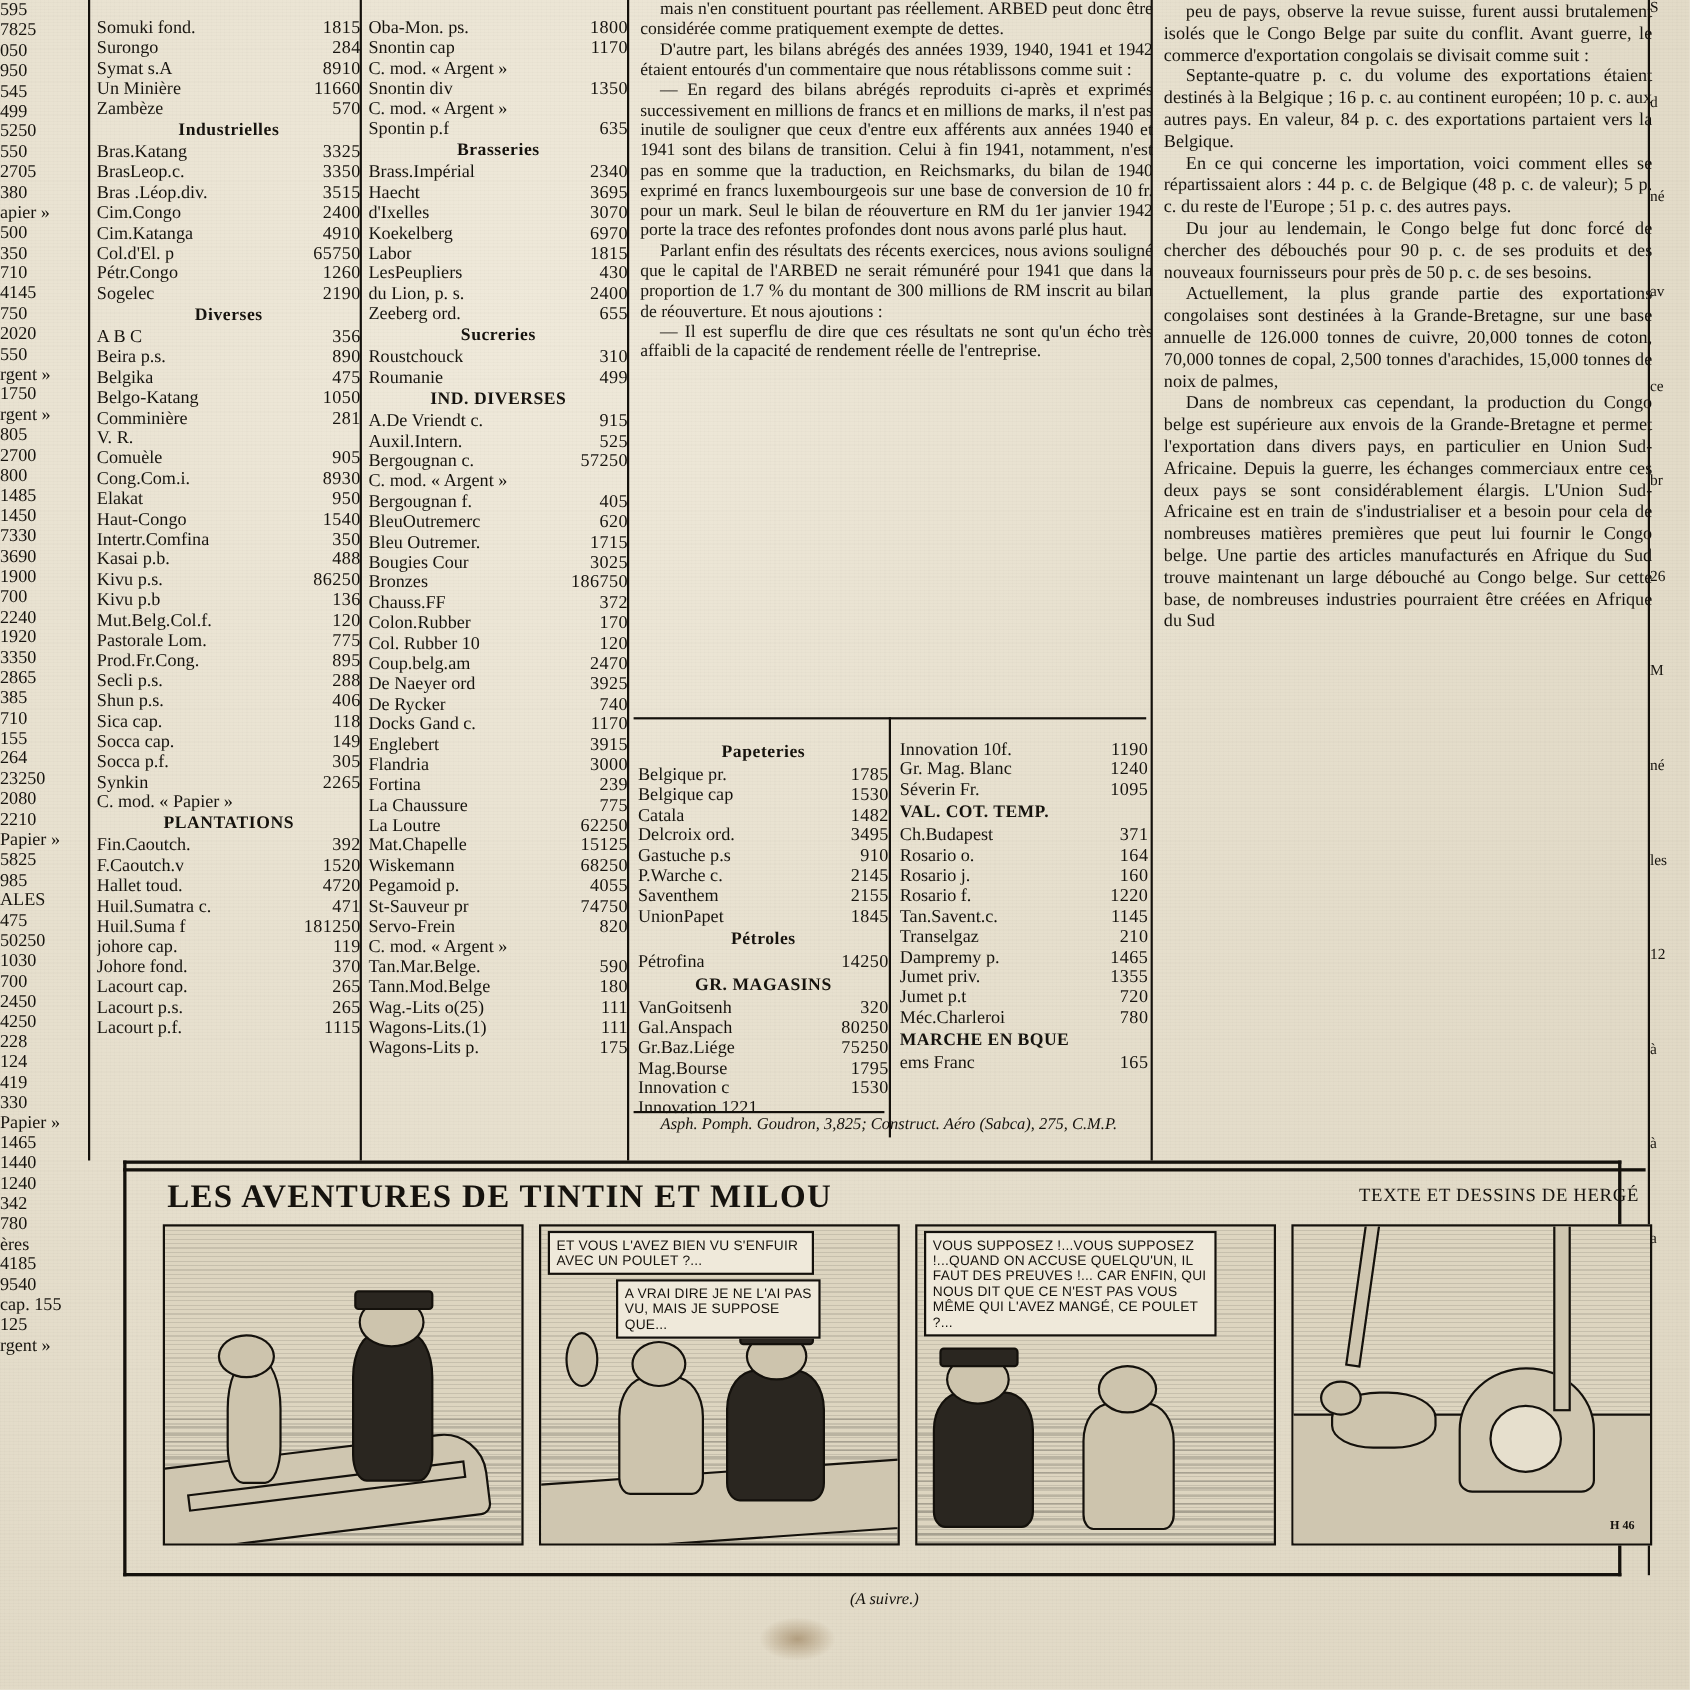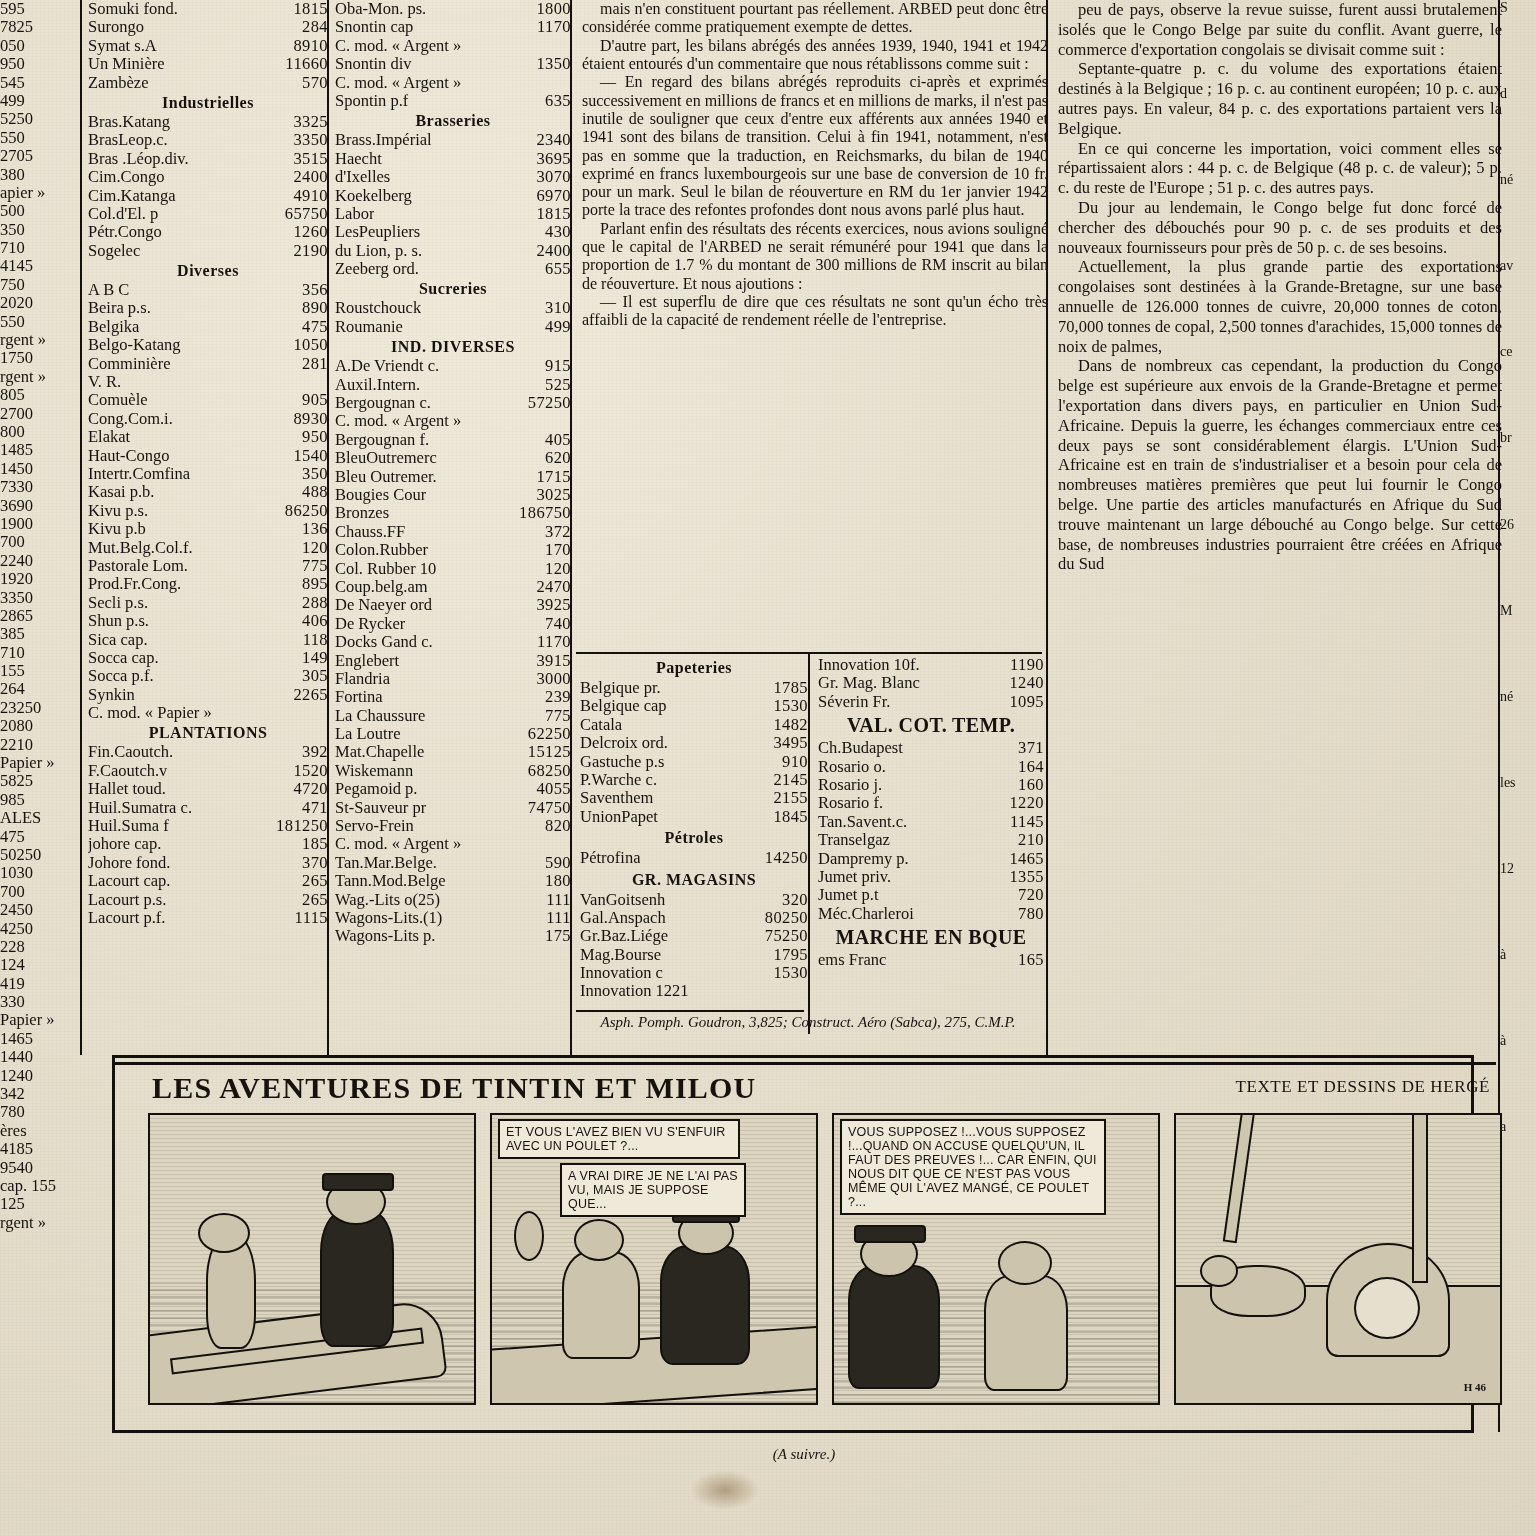--- a/index.html
+++ b/index.html
@@ -31,21 +31,21 @@
     pointer-events:none;
   }
   .col{
     position:absolute;top:0;
     font-size:15.5px;line-height:1.0;
   }
   .rule{
     position:absolute;background:#14110c;
   }
   
-  .qcol{padding:0 4px;}
+  .qcol{padding:16px 4px;}
   .qhead{
     text-align:center;font-weight:bold;letter-spacing:.5px;
     font-size:16px;margin:3px 4px 2px;
   }
   .qrow{
     display:flex;justify-content:space-between;
     font-size:16.5px;line-height:1.115;
     white-space:nowrap;
   }
   .qrow .nm{overflow:hidden;}
@@ -120,21 +120,21 @@
     position:absolute;left:0;top:0;width:78px;
     font-size:16.5px;line-height:1.115;text-align:left;
   }
   .leftnums div{white-space:nowrap;padding-right:3px;}
   .rightedge{
     position:absolute;left:1500px;top:0;width:36px;
     font-size:14px;line-height:1.15;
   }
   .rightedge div{white-space:nowrap;}
   .boxhead{
-    text-align:center;font-weight:bold;font-size:20px;margin:3px 0 2px;
+    text-align:left;font-weight:bold;font-size:16px;margin:3px 0 2px;
     letter-spacing:.4px;
   }
 </style>
 </head>
 <body>
 
 <div class="page">
   <div class="grain"></div>
 
   <div class="leftnums" id="leftnums">
@@ -384,21 +384,21 @@
       <div class="qrow">
         <span class="nm">Huil.Sumatra c.</span>
         <span class="vl">471</span>
       </div>
       <div class="qrow">
         <span class="nm">Huil.Suma f</span>
         <span class="vl">181250</span>
       </div>
       <div class="qrow">
         <span class="nm">johore cap.</span>
-        <span class="vl">185</span>
+        <span class="vl">119</span>
       </div>
       <div class="qrow">
         <span class="nm">Johore fond.</span>
         <span class="vl">370</span>
       </div>
       <div class="qrow">
         <span class="nm">Lacourt cap.</span>
         <span class="vl">265</span>
       </div>
       <div class="qrow">

